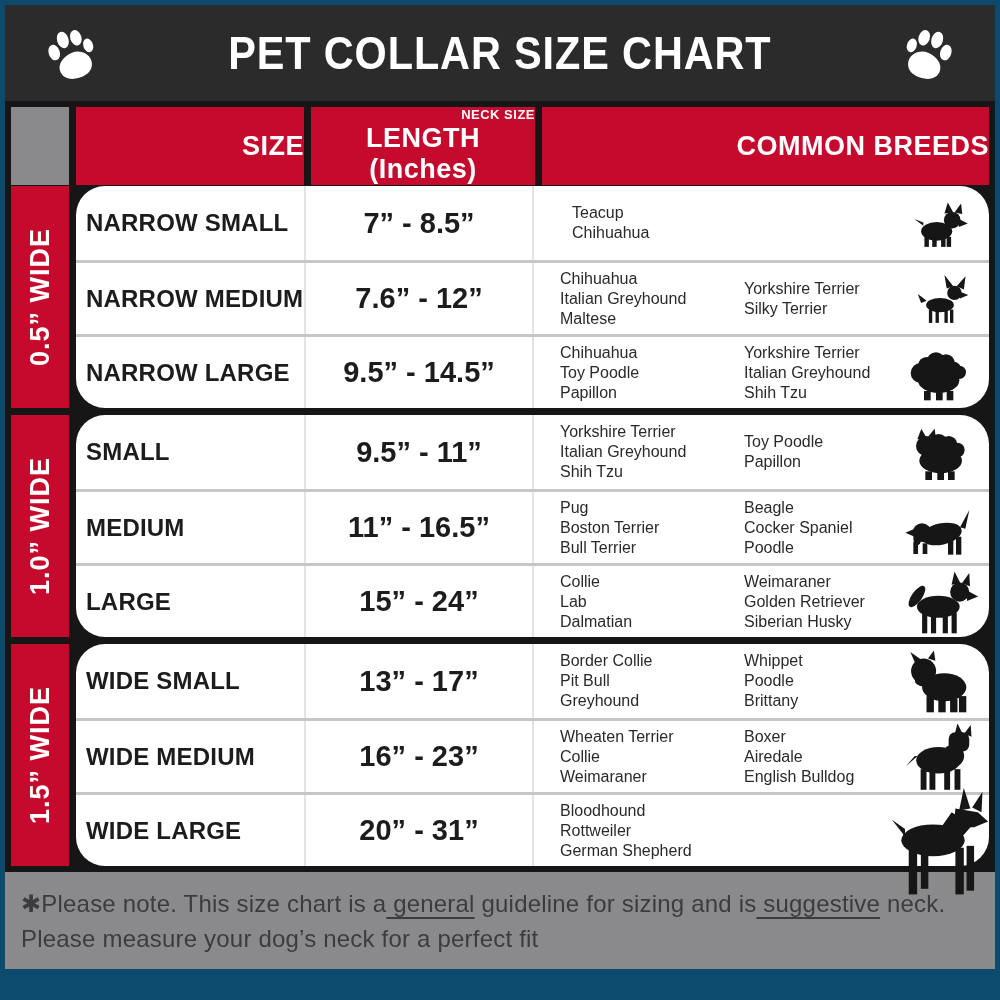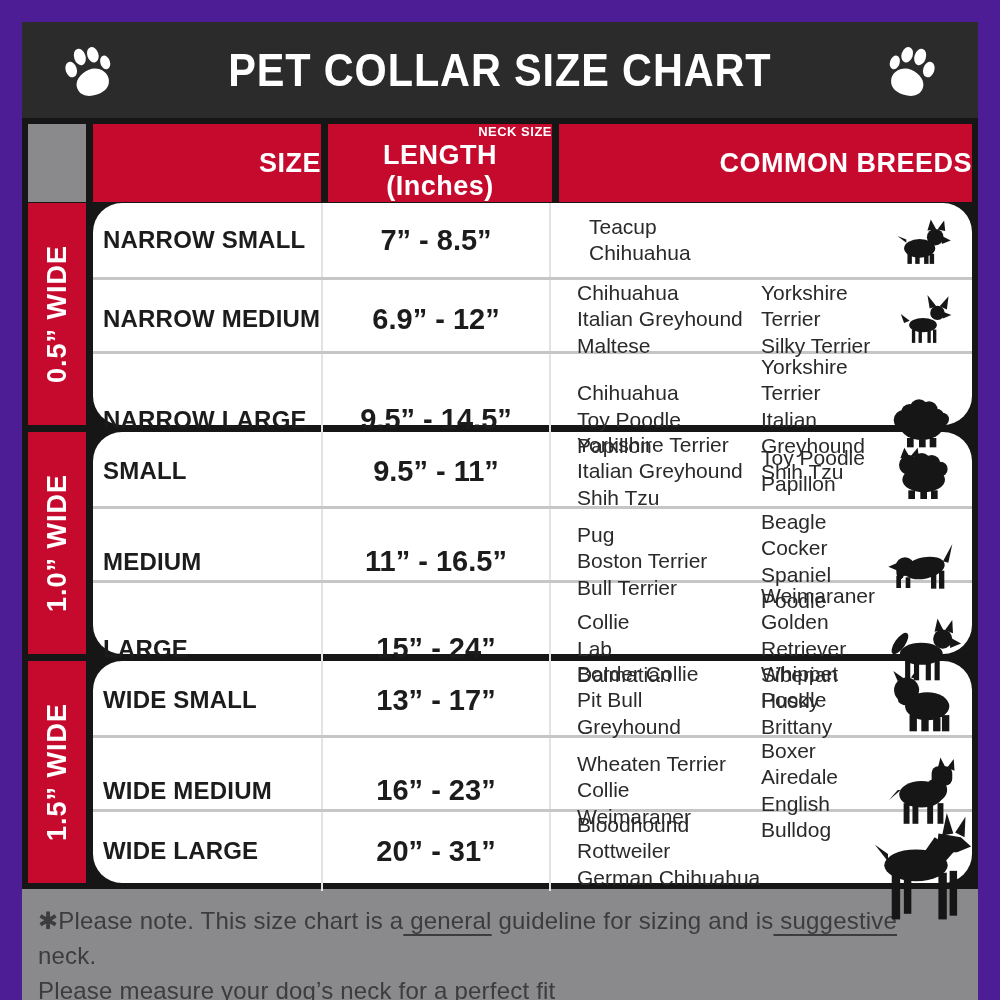--- a/index.html
+++ b/index.html
@@ -1,18 +1,18 @@
 <!DOCTYPE html>
 <html><head>
 <meta charset="utf-8">
 <style>
   * { margin:0; padding:0; box-sizing:border-box; }
   html,body { width:1000px; height:1000px; background:#ffffff; }
   body { font-family:"Liberation Sans","DejaVu Sans",sans-serif; }
-  .sheet { width:1000px; height:1000px; padding:22px; background:#4c1d95; }
+  .sheet { width:1000px; height:1000px; padding:5px; background:#0c4a6e; }
 
   
   .titlebar {
     height:96px; background:#2b2b2b;
     display:flex; align-items:center; justify-content:space-between;
     padding:0 38px;
   }
   .titlebar h1 {
     color:#ffffff; font-size:46px; font-weight:bold; letter-spacing:1px;
     transform:scaleX(0.9); white-space:nowrap;
@@ -51,21 +51,21 @@
   .row + .row { border-top:3px solid #c6c6c8; }
   .cell { display:flex; align-items:center; }
   .cell.size { padding-left:10px; font-size:24px; font-weight:bold; color:#1c1c1c;
                border-right:2px solid #e3e3e3; letter-spacing:0.2px; }
   .cell.len  { justify-content:center; font-size:29px; font-weight:bold; color:#1c1c1c;
                border-right:2px solid #e3e3e3; }
   .cell.breeds {
     display:grid; grid-template-columns:184px 1fr 96px; align-items:center;
     padding-left:26px; position:relative;
   }
-  .btext { font-size:21px; line-height:1.25; color:#2a2a2a; white-space:pre-line; }
+  .btext { font-size:16px; line-height:1.25; color:#2a2a2a; white-space:pre-line; }
   .row1 .btext.c1 { padding-left:12px; }
   .dogicon { display:flex; align-items:center; justify-content:center; }
   .dogicon svg { display:block; }
   .dog-sm svg { height:50px; }
   .dog-md svg { height:60px; }
   .dog-lg svg { height:70px; }
   .dog-xl { position:absolute; right:0px; bottom:-34px; }
   .dog-xl svg { height:112px; }
   .dog { fill:#161616; }
 
@@ -148,21 +148,21 @@
                 <rect x="56" y="73" width="8" height="15"></rect>
                     <rect x="66" y="70" width="8" height="18"></rect>
                 <polygon points="24,50 8,38 24,44"></polygon>
               </g>
                 </svg>
             </span>
           </div>
         </div>
         <div class="row">
           <div class="cell size">NARROW MEDIUM</div>
-          <div class="cell len">6.9” - 12”</div>
+          <div class="cell len">7.6” - 12”</div>
           <div class="cell breeds">
             <span class="btext c1">Chihuahua
 Italian Greyhound
 Maltese</span>
             <span class="btext c2">Yorkshire Terrier
 Silky Terrier</span>
             <span class="dogicon dog-sm">
               <svg viewBox="0 0 110 90">
                   <g class="dog">
                 <polygon points="66,26 62,2 78,22"></polygon>
@@ -360,21 +360,21 @@
                 </svg>
             </span>
           </div>
         </div>
         <div class="row">
           <div class="cell size">WIDE LARGE</div>
           <div class="cell len">20” - 31”</div>
           <div class="cell breeds">
             <span class="btext c1">Bloodhound
 Rottweiler
-German Chihuahua</span>
+German Shepherd</span>
             <span class="dogicon dog-xl">
               <svg viewBox="0 0 120 120">
                   <g class="dog">
                 <polygon points="88,24 93,0 100,22"></polygon>
                     <polygon points="102,21 113,4 112,26"></polygon>
                 <polygon points="84,22 108,26 119,36 104,42 82,42"></polygon>
                 <polygon points="80,26 102,40 86,58 66,46"></polygon>
                 <ellipse cx="60" cy="56" rx="34" ry="17"></ellipse>
                 <polygon points="30,44 16,34 30,52"></polygon>
                 <rect x="34" y="64" width="9" height="50"></rect>

